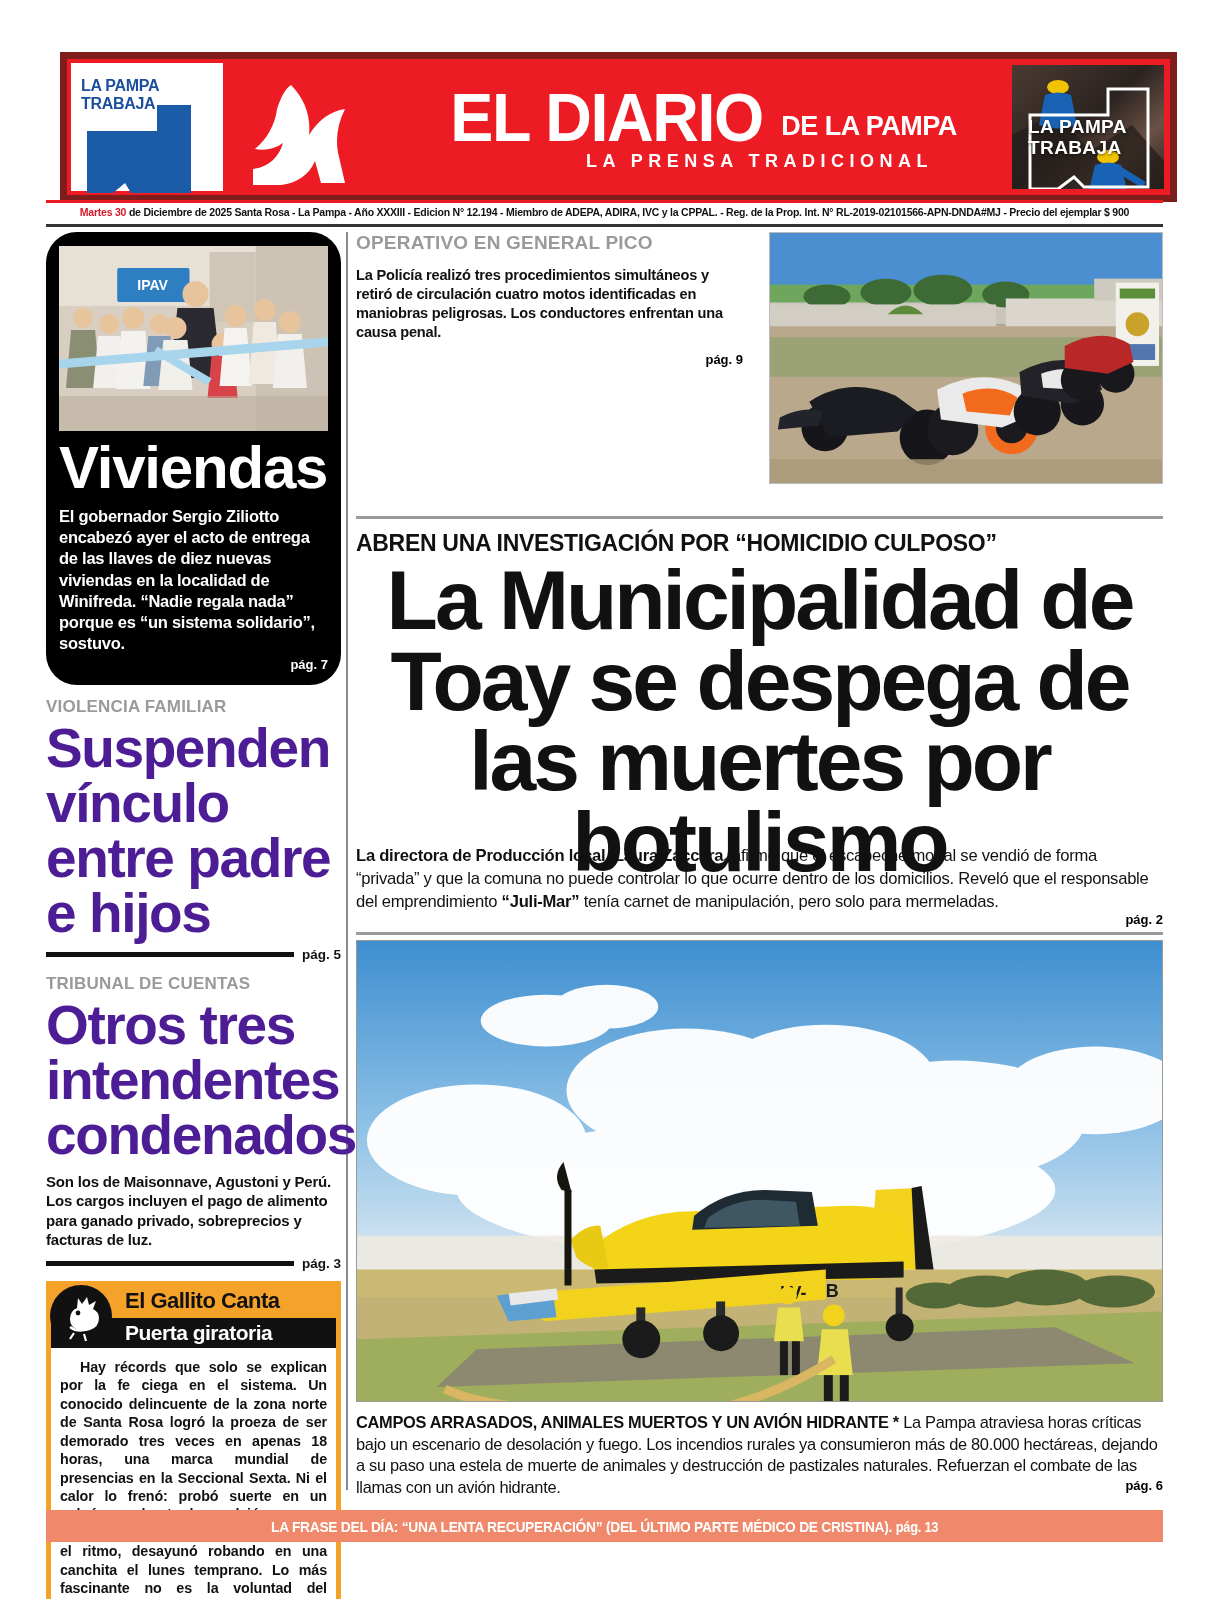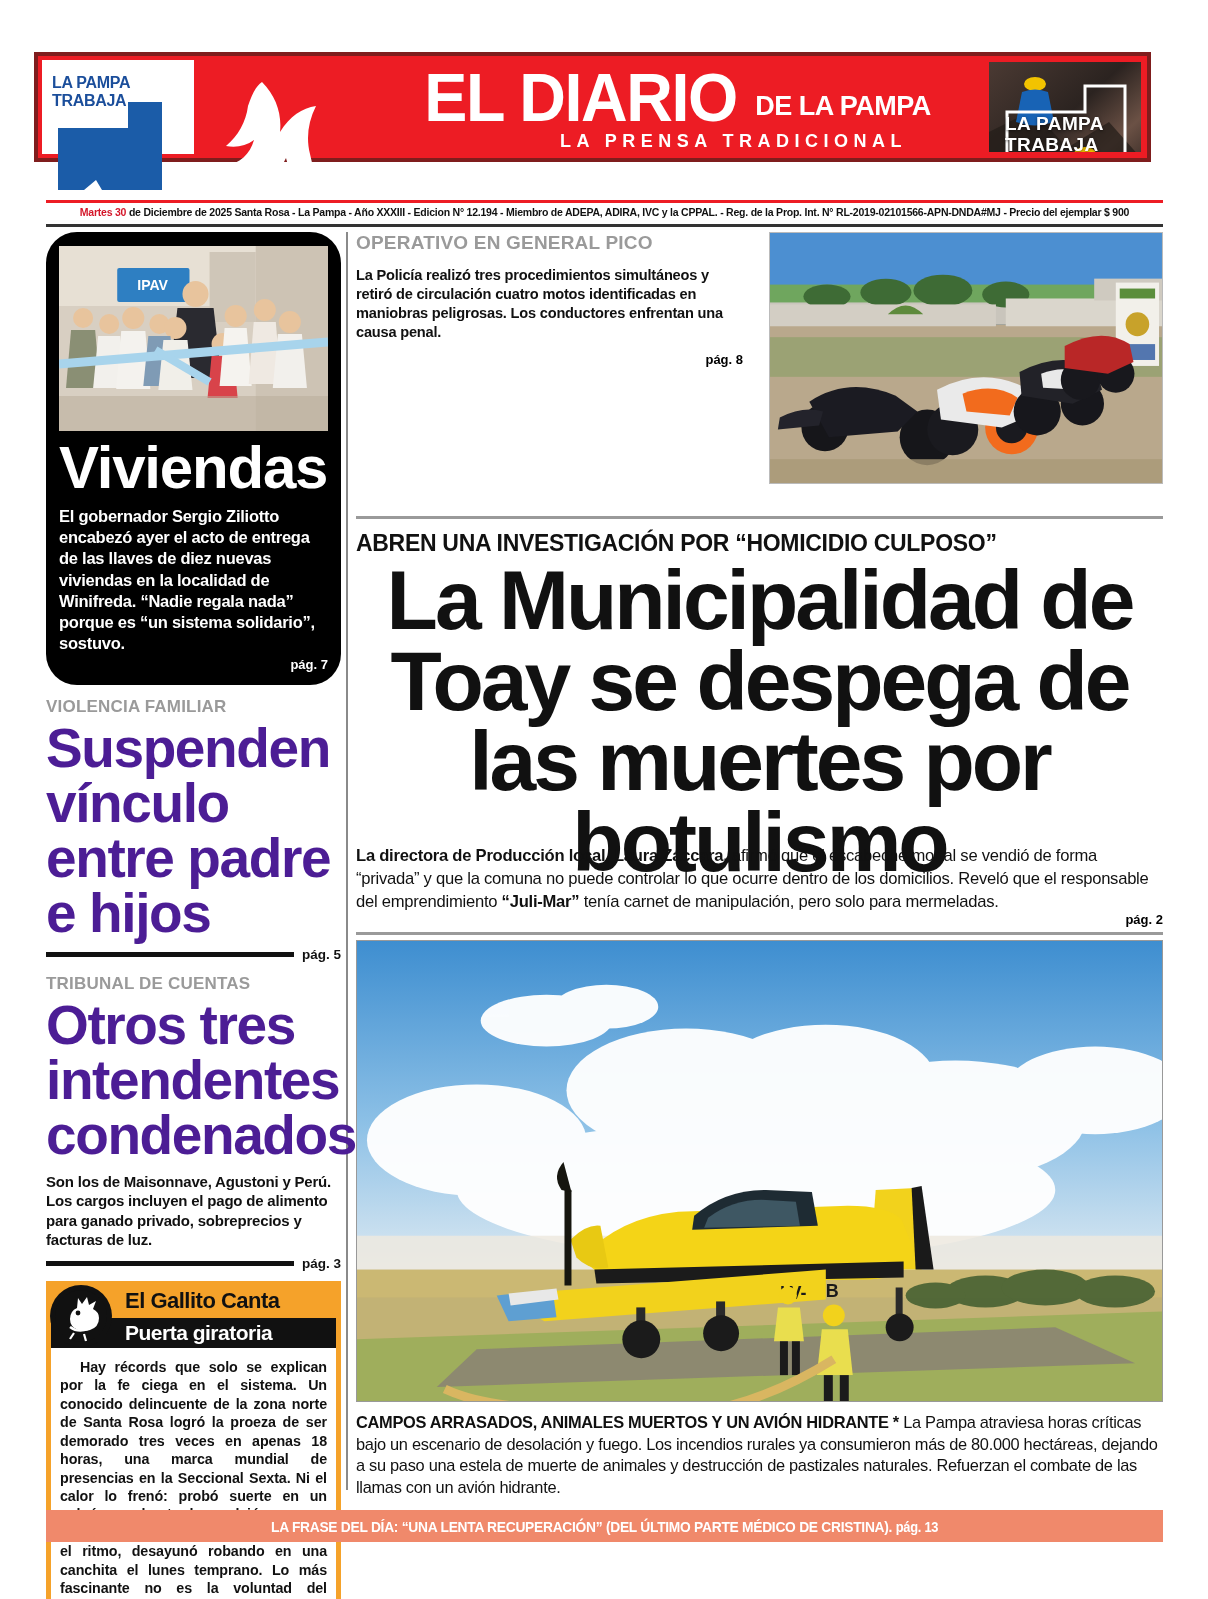--- a/index.html
+++ b/index.html
@@ -7,25 +7,25 @@
   html, body {
     width: 1208px; height: 1599px;
     background: #ffffff;
     font-family: "Liberation Sans", sans-serif;
     overflow: hidden;
   }
   .page { position: relative; width: 1208px; height: 1599px; background:#fff; }
 
   
   .masthead {
-    position: absolute; left: 34px; top: 52px;
-    width: 1117px; height: 110px;
+    position: absolute; left: 60px; top: 52px;
+    width: 1117px; height: 150px;
     background: #ED1C24;
     display: flex; align-items: stretch;
-    border: 4px solid #7f1d1d;
+    border: 7px solid #7f1d1d;
   }
   .mh-logo {
     width: 152px; background: #fff; margin: 4px;
     position: relative; flex: none;
   }
   .mh-logo-txt {
     position: absolute; left: 10px; top: 14px;
     color: #1B4E9B; font-weight: 800; font-size: 16px;
     line-height: 1.12; letter-spacing: -0.3px;
     font-family: "Liberation Sans", sans-serif; z-index:3;
@@ -301,21 +301,21 @@
       <div class="g-body">
         <p>Hay récords que solo se explican por la fe ciega en el sistema. Un conocido delincuente de la zona norte de Santa Rosa logró la proeza de ser demorado tres veces en apenas 18 horas, una marca mundial de presencias en la Seccional Sexta. Ni el calor lo frenó: probó suerte en un galpón a la tarde, volvió por un ventilador a la noche y, para no perder el ritmo, desayunó robando en una canchita el lunes temprano. Lo más fascinante no es la voluntad del muchacho, sino la constancia judicial. Con la eficiencia de un peaje, fue notificado y liberado en cada una de sus escalas, permitiéndole completar el raid sin interrupciones molestas. Una aceitada logística de puerta giratoria.</p>
       </div>
     </div>
   </div>
 
   <div class="top-right">
     <div class="tr-left">
       <div class="tr-kicker">OPERATIVO EN GENERAL PICO</div>
       <div class="tr-body">La Policía realizó tres procedimientos simultáneos y retiró de circulación cuatro motos identificadas en maniobras peligrosas. Los conductores enfrentan una causa penal.</div>
-      <div class="tr-pag">pág. 8</div>
+      <div class="tr-pag">pág. 9</div>
     </div>
     <div class="tr-photo">
       <svg width="100%" height="100%" viewBox="0 0 399 252" preserveAspectRatio="none">
         <rect width="399" height="120" fill="#4C8FD1"></rect>
         <rect y="52" width="399" height="26" fill="#6FA65E"></rect>
         <rect y="70" width="399" height="22" fill="#C9C5BC"></rect>
         <rect y="92" width="399" height="160" fill="#B9A88C"></rect>
         <rect y="105" width="399" height="40" fill="#8FA06A" opacity=".7"></rect>
         <g fill="#3E6B35">
           <ellipse cx="118" cy="60" rx="26" ry="14"></ellipse>
@@ -458,20 +458,21 @@
       </g>
 
       <path d="M478 420 q-70 44 -140 54 q-70 10 -170 -6" stroke="#D9B661" stroke-width="9" fill="none"></path>
       <path d="M168 468 q-50 -4 -80 -18" stroke="#D9B661" stroke-width="9" fill="none"></path>
     </svg>
   </div>
 
   <div class="caption">
     <b>CAMPOS ARRASADOS, ANIMALES MUERTOS Y UN AVIÓN HIDRANTE *</b><span> La Pampa atraviesa horas críticas bajo un escenario de desolación y fuego. Los incendios rurales ya consumieron más de 80.000 hectáreas, dejando a su paso una estela de muerte de animales y destrucción de pastizales naturales. Refuerzan el combate de las llamas con un avión hidrante.</span>
   </div>
+  <div class="caption-pag">pág. 6</div>
 
   <div class="banner">
     <div class="banner-txt">
       <span>LA FRASE DEL DÍA: “UNA LENTA RECUPERACIÓN” (DEL ÚLTIMO PARTE MÉDICO DE CRISTINA).</span>
       <span class="pg">pág. 13</span>
     </div>
   </div>
 
 </div>
 

